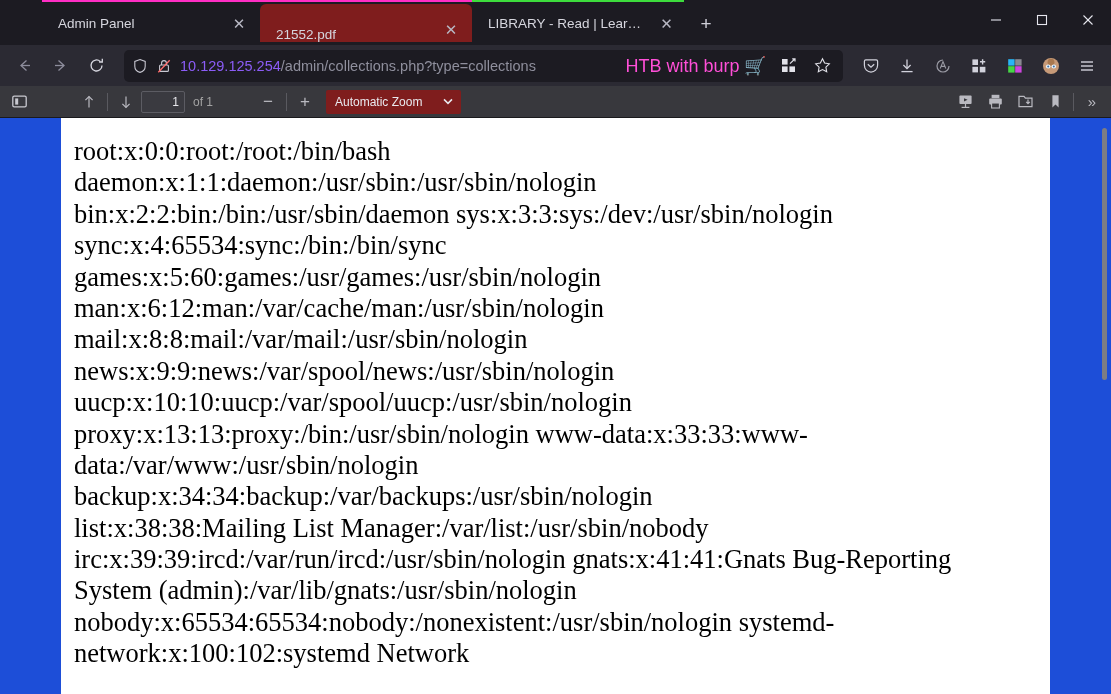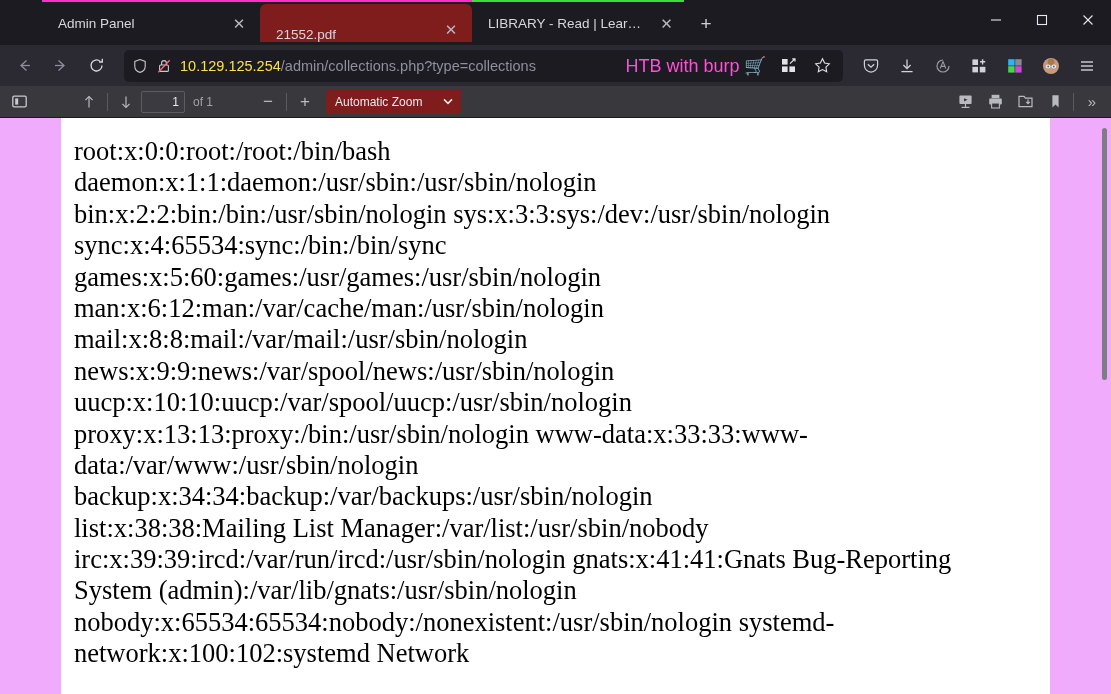--- a/index.html
+++ b/index.html
@@ -65,21 +65,21 @@
     flex: 1 1 auto; height: 32px; background: #1c1b22; border-radius: 5px;
     margin: 0 6px 0 10px; display: flex; align-items: center; padding: 0 8px;
     gap: 8px; min-width: 0;
   }
   .urlbar .shield { color: #c6c6d0; display: flex; align-items: center; }
   .urlbar .lockslash { color: #c9c9d3; display: flex; align-items: center; }
   .urltext {
     flex: 1 1 auto; font-size: 14.5px; color: #8f8f9d; white-space: nowrap;
     overflow: hidden; text-overflow: ellipsis; min-width: 0;
   }
-  .urltext .host { color: #fde047; }
+  .urltext .host { color: #8b5cf6; }
   .bookmarkname { font-size: 18px; color: #ff4fd8; white-space: nowrap; }
   .ub-icon { width: 26px; height: 26px; display: flex; align-items: center; justify-content: center; color: #e2e2e9; }
   .toolbar-icons { display: flex; align-items: center; gap: 0px; padding-left: 4px; }
   .tbi {
     width: 36px; height: 32px; display: flex; align-items: center; justify-content: center;
     color: #d2d2dc; border-radius: 4px;
   }
 
   
   .pdfbar {
@@ -100,21 +100,21 @@
   .zoomsel {
     height: 24px; background: #7f1d1d; border: none; border-radius: 2px;
     color: #e9e9ee; font-size: 12px; padding: 0 24px 0 9px; margin-left: 6px;
     display: flex; align-items: center; position: relative; min-width: 135px;
   }
   .zoomsel .chev { position: absolute; right: 8px; top: 50%; transform: translateY(-50%); font-size: 9px; }
   .pdfbar .spacer { flex: 1 1 auto; }
 
   
   .viewer {
-    flex: 1 1 auto; background: #f0abfc; position: relative; overflow: hidden;
+    flex: 1 1 auto; background: #1d4ed8; position: relative; overflow: hidden;
     display: flex; justify-content: flex-start;
   }
   .page {
     margin-left: 61px; width: 989px; background: #ffffff;
     padding: 18px 22px 0 13px;
   }
   .pdftext {
     font-family: "Liberation Serif", "DejaVu Serif", serif;
     font-size: 26.5px; line-height: 1.185; color: #000;
     word-break: break-word;
@@ -346,21 +346,21 @@
     </div>
     <div class="pdiv"></div>
     <div class="pbtn" style="font-size:15px">»</div>
   </div>
 
   <div class="viewer">
     <div class="page">
       <div class="pdftext" id="pdfbody">
           <div>root:x:0:0:root:/root:/bin/bash</div>
           <div>daemon:x:1:1:daemon:/usr/sbin:/usr/sbin/nologin</div>
-          <div>bin:x:2:2:bin:/bin:/usr/sbin/nologin sys:x:3:3:sys:/dev:/usr/sbin/nologin</div>
+          <div>bin:x:2:2:bin:/bin:/usr/sbin/daemon sys:x:3:3:sys:/dev:/usr/sbin/nologin</div>
           <div>sync:x:4:65534:sync:/bin:/bin/sync</div>
           <div>games:x:5:60:games:/usr/games:/usr/sbin/nologin</div>
           <div>man:x:6:12:man:/var/cache/man:/usr/sbin/nologin</div>
           <div>mail:x:8:8:mail:/var/mail:/usr/sbin/nologin</div>
           <div>news:x:9:9:news:/var/spool/news:/usr/sbin/nologin</div>
           <div>uucp:x:10:10:uucp:/var/spool/uucp:/usr/sbin/nologin</div>
           <div>proxy:x:13:13:proxy:/bin:/usr/sbin/nologin www-data:x:33:33:www-data:/var/www:/usr/sbin/nologin</div>
           <div>backup:x:34:34:backup:/var/backups:/usr/sbin/nologin</div>
           <div>list:x:38:38:Mailing List Manager:/var/list:/usr/sbin/nobody</div>
           <div>irc:x:39:39:ircd:/var/run/ircd:/usr/sbin/nologin gnats:x:41:41:Gnats Bug-Reporting System (admin):/var/lib/gnats:/usr/sbin/nologin</div>

